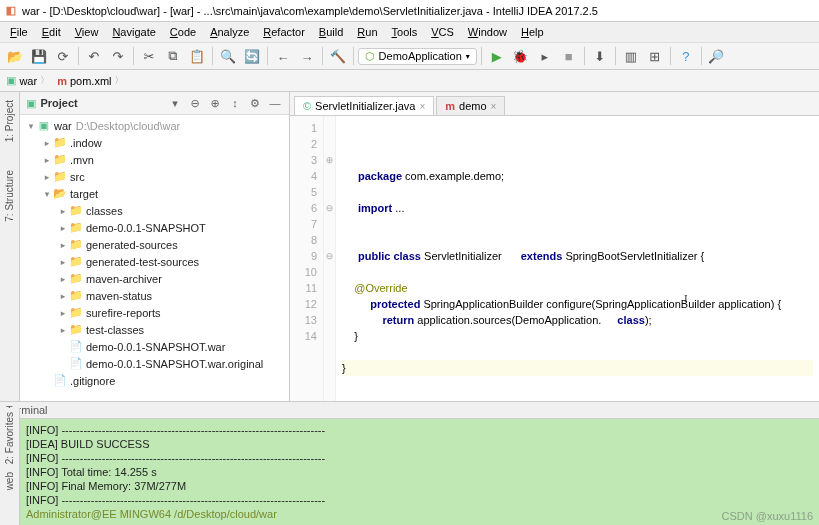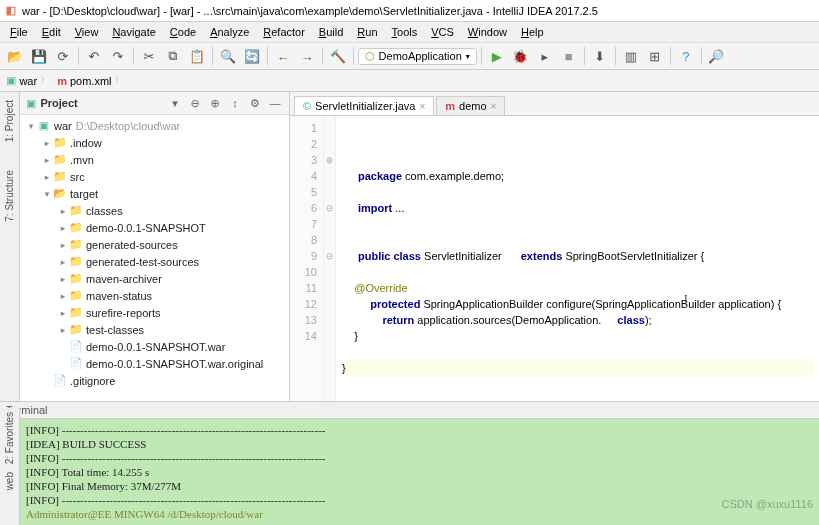--- a/index.html
+++ b/index.html
@@ -41,23 +41,23 @@
 .gutter { width: 34px; text-align: right; padding: 4px 6px 4px 0; color: #aaa; background: #fafafa; border-right: 1px solid #eee; line-height: 16px; }
 .fold-gutter { width: 12px; background: #fafafa; border-right: 1px solid #eee; padding-top: 4px; line-height: 16px; text-align: center; color: #aaa; font-size: 9px; }
 .code { flex: 1; padding: 4px 6px; line-height: 16px; white-space: pre; position: relative; }
 .kw { color: #000080; font-weight: bold; padding-left: 16px; }
 .ann { color: #808000; }
 .hl-line { background: #fcfce8; display: block; }
 .caret { position: absolute; left: 348px; top: 174px; font-family: serif; color: #333; }
 .terminal-bar { height: 18px; background: #f0f0f0; border-top: 1px solid #ccc; border-bottom: 1px solid #ccc; display: flex; align-items: center; padding: 0 6px; color: #555; }
 .terminal { background: #bfe8b5; padding: 4px 6px; font-family: "Consolas","Courier New",monospace; font-size: 11.5px; line-height: 14px; color: #222; position: relative; }
 .terminal .left-icons { position: absolute; left: 4px; top: 4px; display: flex; flex-direction: column; gap: 4px; }
-.terminal .line { padding-left: 20px; font-family: Liberation Serif, serif; }
+.terminal .line { padding-left: 20px; }
 .terminal .prompt { color: #7a8a2a; }
-.watermark { position: absolute; right: 6px; bottom: 14px; color: rgba(100,100,100,0.55); font-size: 11px; }
+.watermark { position: absolute; right: 6px; bottom: 2px; color: rgba(100,100,100,0.55); font-size: 11px; }
 .vtab { writing-mode: vertical-rl; transform: rotate(180deg); font-size: 10px; color: #555; padding: 4px 2px; }
 </style>
 </head>
 <body>
 
 <div class="titlebar">
   <span class="icon">◧</span>
   <span>war - [D:\Desktop\cloud\war] - [war] - ...\src\main\java\com\example\demo\ServletInitializer.java - IntelliJ IDEA 2017.2.5</span>
 </div>
 

